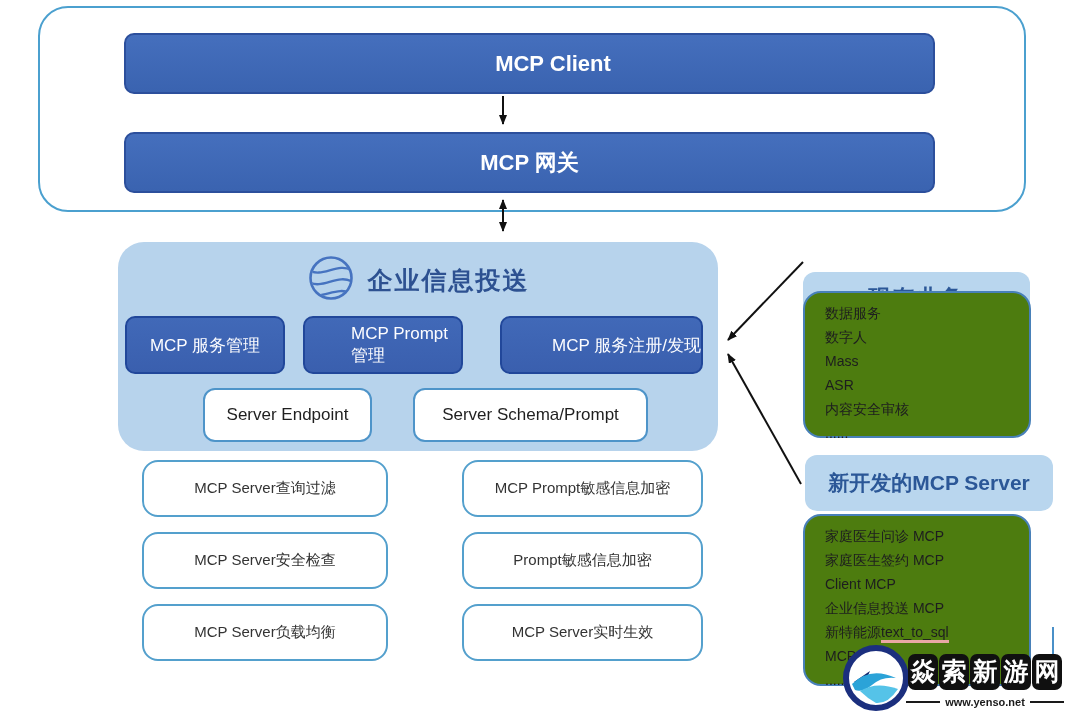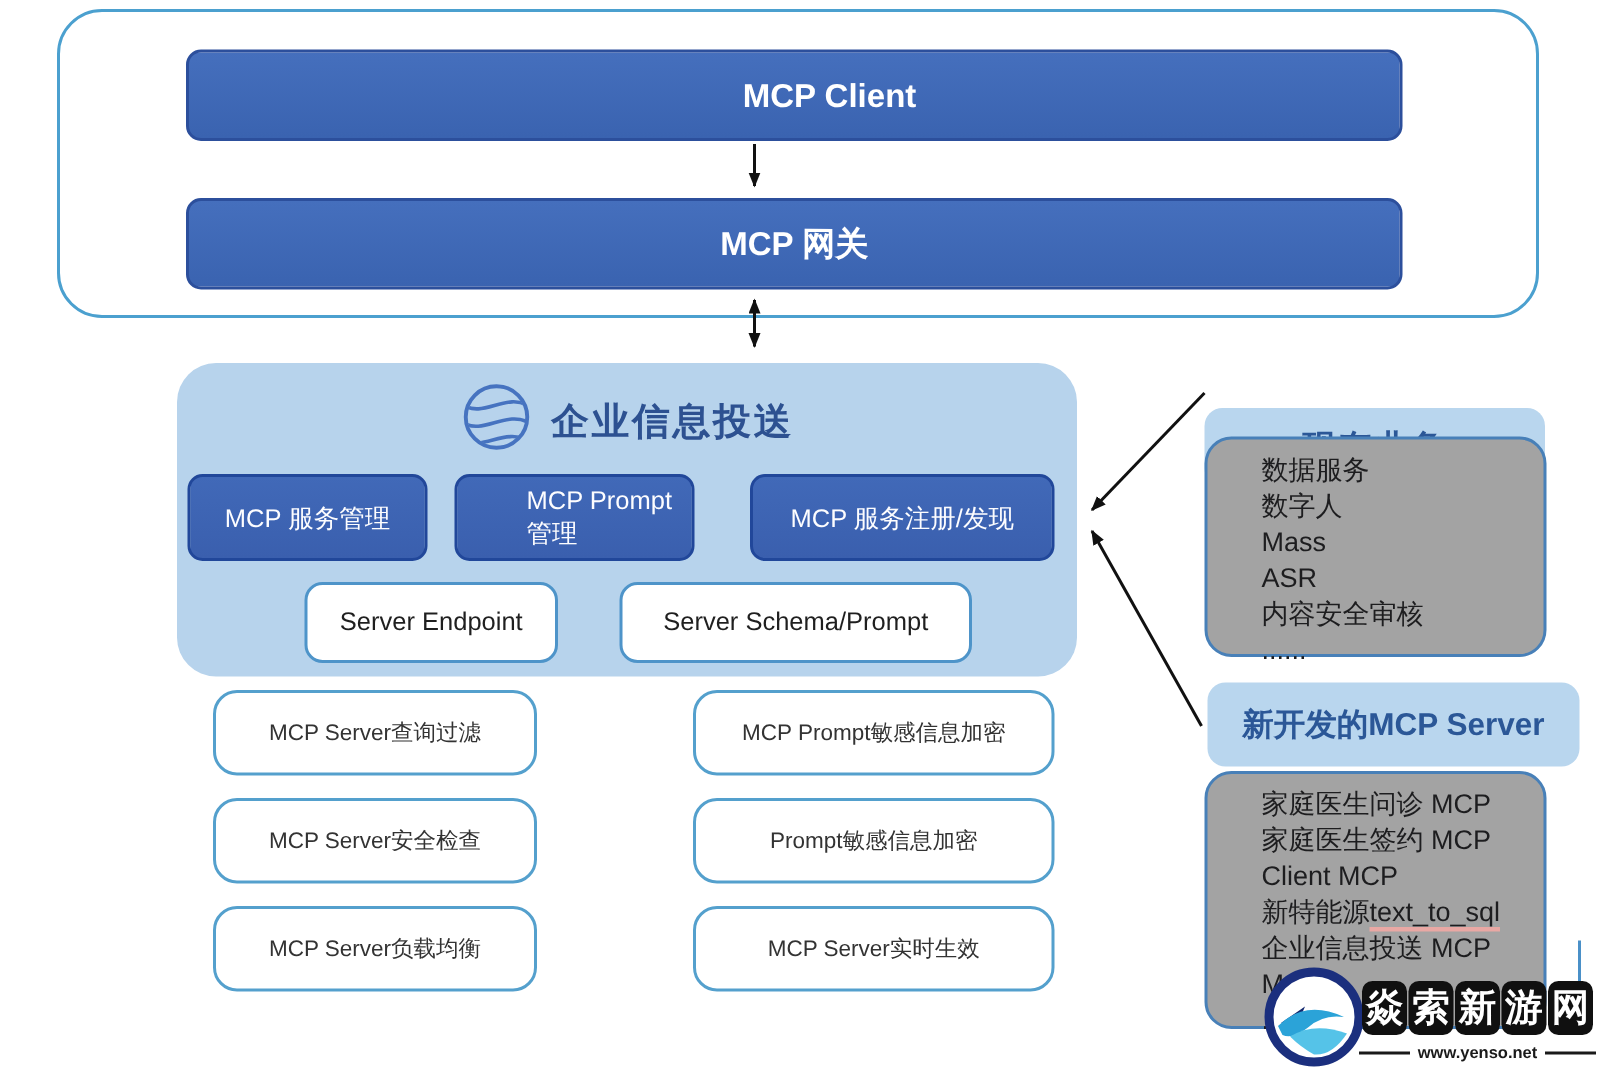--- a/index.html
+++ b/index.html
@@ -21,43 +21,43 @@
             background:#b7d3ec;border-radius:26px;}
   .ms-head{position:absolute;left:0;top:10px;width:100%;height:56px;
            display:flex;align-items:center;justify-content:center;gap:13px;}
   .ms-title{font-size:25px;font-weight:bold;color:#2d5191;letter-spacing:2px;}
   .ms-btn{position:absolute;top:74px;height:58px;background:#3a63b4;
           border:2px solid #21479a;border-radius:10px;color:#fdfdff;font-size:17px;
           display:flex;align-items:center;justify-content:center;box-sizing:border-box;
           background:linear-gradient(#4169b8,#3a5fae);}
   .ms-btn-1{left:7px;width:160px;}
   .ms-btn-2{left:185px;width:160px;padding-left:46px;}
-  .ms-btn-3{left:382px;width:203px;}
+  .ms-btn-3{left:382px;width:203px;justify-content:flex-end;}
   .ms-sub{position:absolute;top:146px;height:54px;background:#fff;border:2px solid #4e94c9;
           border-radius:12px;color:#1f1f1f;font-size:17px;display:flex;align-items:center;
           justify-content:center;box-sizing:border-box;}
   .ms-sub-1{left:85px;width:169px;}
   .ms-sub-2{left:295px;width:235px;}
 
   
   .cap-box{position:absolute;height:57px;background:#fff;border:2px solid #54a0cd;
            border-radius:16px;display:flex;align-items:center;justify-content:center;
            font-size:15px;color:#333;box-sizing:border-box;}
-  .cap-l{left:142px;width:216px;}
+  .cap-l{left:142px;width:246px;}
   .cap-r{left:462px;width:241px;}
   .row-1{top:460px;} .row-2{top:532px;} .row-3{top:604px;}
 
   
   .side-header{position:absolute;background:#b9d6ee;border-radius:12px;display:flex;
                align-items:center;justify-content:center;font-weight:bold;font-size:21px;
                color:#2b5797;box-sizing:border-box;}
   .hdr-existing{left:803px;top:238px;width:227px;height:52px;font-size:22px;letter-spacing:2px;margin-top:34px;}
   .hdr-new{left:805px;top:455px;width:248px;height:56px;}
-  .side-list{position:absolute;background:#a3a3a3;border:2px solid #4880b8;border-radius:18px;
-             padding:8px 0 0 36px;font-size:18px;line-height:24px;color:#1d1d1f;box-sizing:border-box;}
+  .side-list{position:absolute;background:#4d7c0f;border:2px solid #4880b8;border-radius:18px;
+             padding:8px 0 0 20px;font-size:14px;line-height:24px;color:#1d1d1f;box-sizing:border-box;}
   .list-existing{left:803px;top:291px;width:228px;height:147px;}
   .list-new{left:803px;top:514px;width:228px;height:172px;}
   .u-red{border-bottom:3px solid #e9a8a4;}
 
   
   .arrows{position:absolute;left:0;top:0;width:1080px;height:715px;pointer-events:none;}
 
   
   .wm{position:absolute;left:836px;top:640px;width:244px;height:75px;z-index:5;}
   .wm-logo{position:absolute;left:4px;top:2px;}
@@ -150,22 +150,22 @@
     <div>......</div>
   </div>
 
   <div class="side-header hdr-new">
     <span>新开发的MCP Server</span>
   </div>
   <div class="side-list list-new">
     <div>家庭医生问诊 MCP</div>
     <div>家庭医生签约 MCP</div>
     <div>Client MCP</div>
+    <div>企业信息投送 MCP</div>
     <div>新特能源<span class="u-red">text_to_sql</span></div>
-    <div>企业信息投送 MCP</div>
     <div>MCP</div>
     <div>......</div>
   </div>
 
   <svg class="arrows">
     <defs>
       <marker id="ah" markerWidth="12" markerHeight="10" refX="9" refY="4" orient="auto" markerUnits="userSpaceOnUse">
         <path d="M0,0 L10,4 L0,8 Z" fill="#111"></path>
       </marker>
     </defs>

